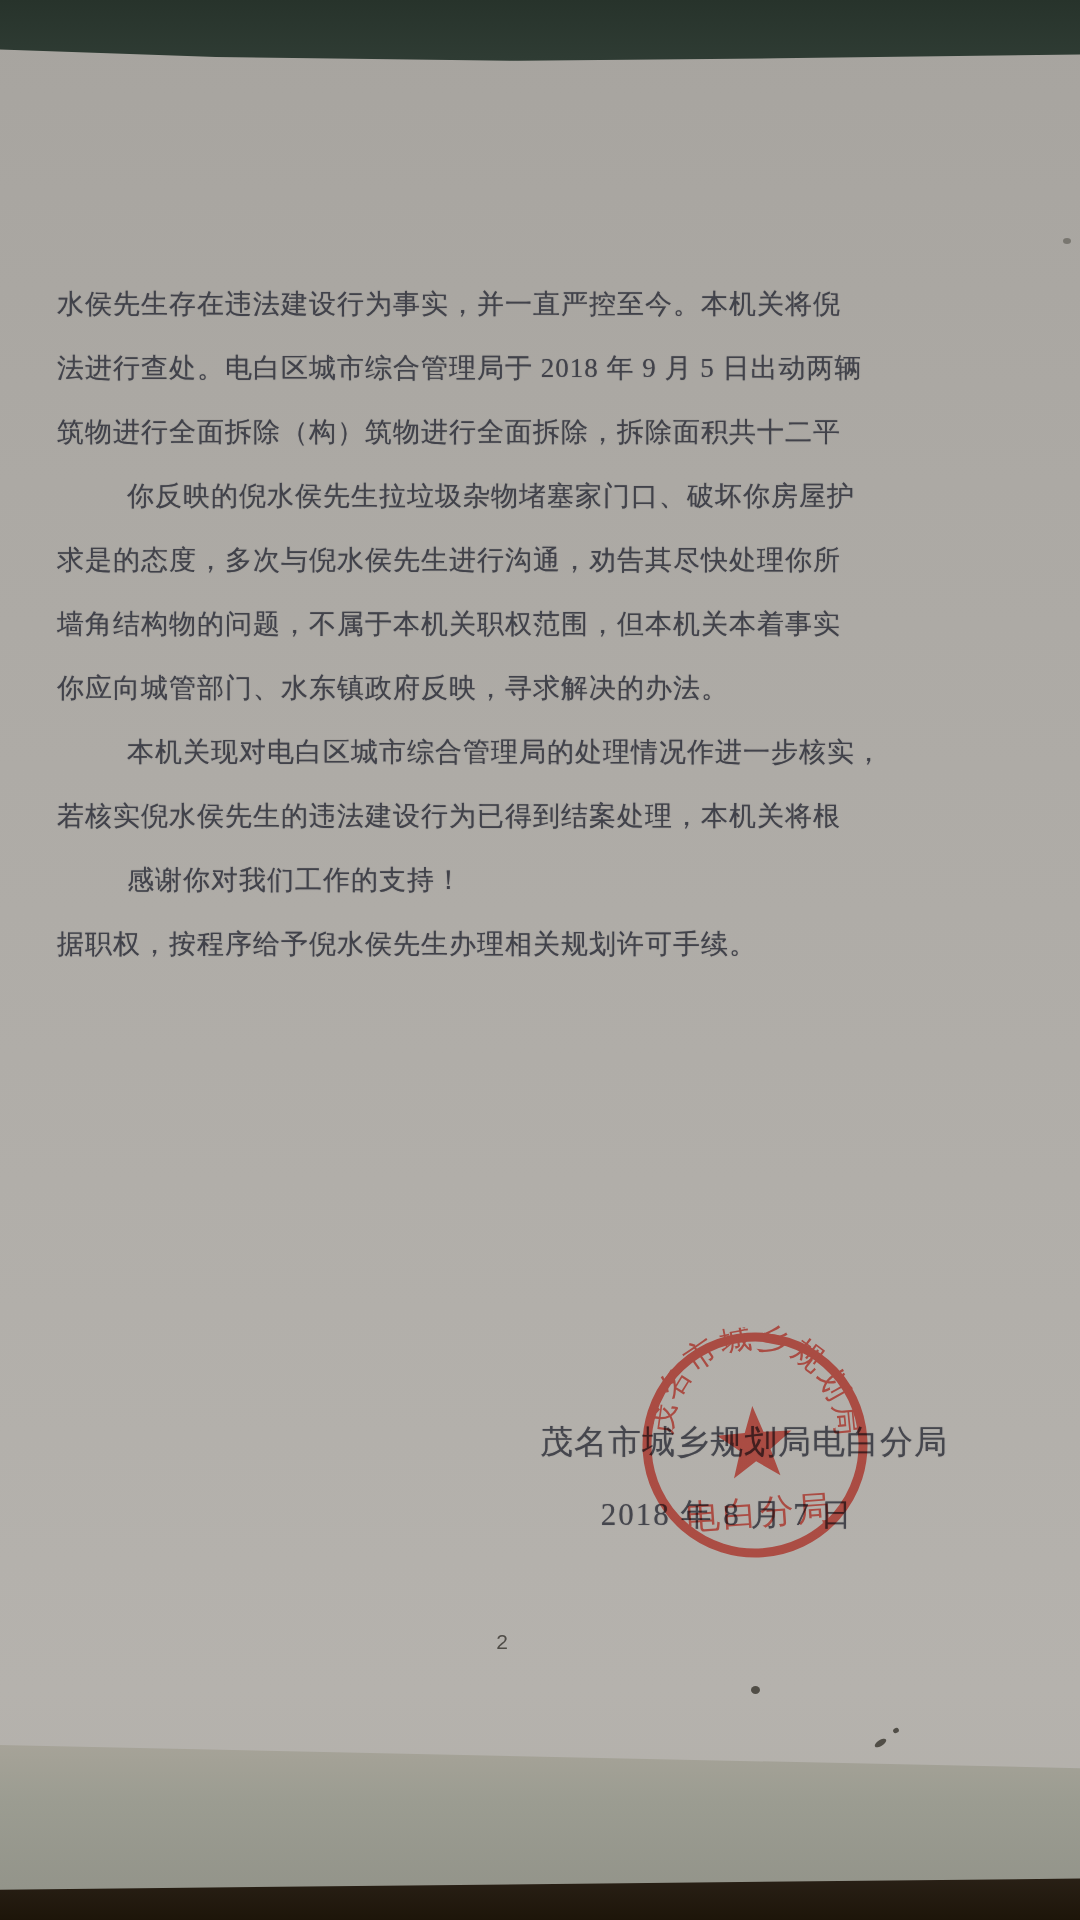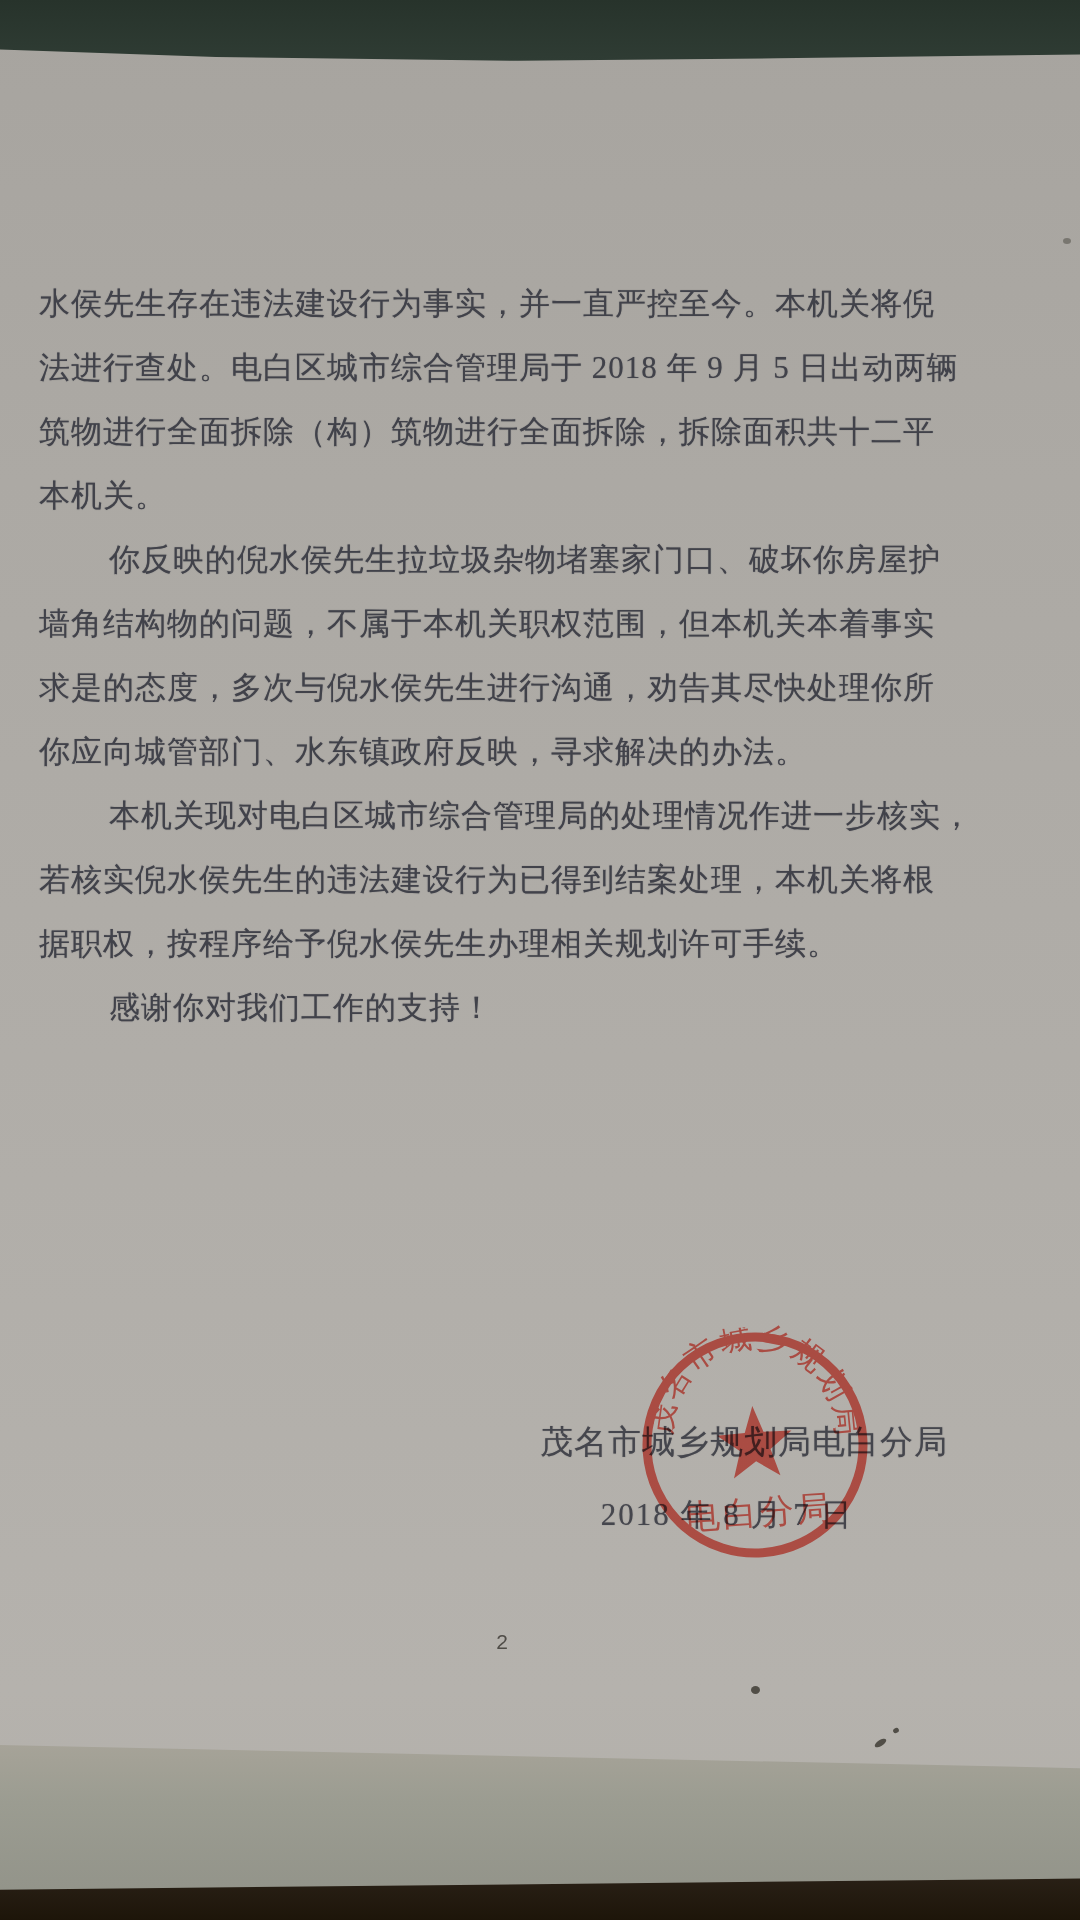--- a/index.html
+++ b/index.html
@@ -20,22 +20,22 @@
     background:linear-gradient(180deg,#a6a398 0%, #9b9c91 40%, #93948a 100%);
     clip-path:polygon(0 0,100% 16%,100% 100%,0 100%);
   }
   
   .bottom-band{
     position:absolute; left:0; top:1874px; width:1080px; height:46px;
     background:linear-gradient(180deg,#2a2117,#1d1509);
     clip-path:polygon(0 34%,100% 10%,100% 100%,0 100%);
   }
   .body-text{
-    position:absolute; left:39px; top:272px; width:975px;
-    font-size:31px; line-height:64px; letter-spacing:1px;
+    position:absolute; left:57px; top:272px; width:975px;
+    font-size:27px; line-height:64px; letter-spacing:1px;
     color:#41424a; text-shadow:0 0 1px rgba(55,56,66,.55);
   }
   .line{white-space:nowrap;}
   .line.indent{padding-left:70px;}
   .sign-block{
     position:absolute; left:540px; top:1420px; width:374px;
     text-align:center; color:#45464d; text-shadow:0 0 1px rgba(55,56,66,.5);
   }
   .sign-name{font-size:33px; letter-spacing:1px; white-space:nowrap;}
   .sign-date{font-size:31px; margin-top:29px; letter-spacing:2px; white-space:nowrap;}
@@ -59,29 +59,28 @@
 <body>
 
 <div id="page">
 
   <div class="top-band"></div>
 
   <div class="body-text">
     <div class="line">水侯先生存在违法建设行为事实，并一直严控至今。本机关将倪</div>
     <div class="line">法进行查处。电白区城市综合管理局于 2018 年 9 月 5 日出动两辆</div>
     <div class="line">筑物进行全面拆除（构）筑物进行全面拆除，拆除面积共十二平</div>
-    <div class="line">本机关。</div>
     <div class="line indent">你反映的倪水侯先生拉垃圾杂物堵塞家门口、破坏你房屋护</div>
+    <div class="line">求是的态度，多次与倪水侯先生进行沟通，劝告其尽快处理你所</div>
     <div class="line">墙角结构物的问题，不属于本机关职权范围，但本机关本着事实</div>
-    <div class="line">求是的态度，多次与倪水侯先生进行沟通，劝告其尽快处理你所</div>
     <div class="line">你应向城管部门、水东镇政府反映，寻求解决的办法。</div>
     <div class="line indent">本机关现对电白区城市综合管理局的处理情况作进一步核实，</div>
     <div class="line">若核实倪水侯先生的违法建设行为已得到结案处理，本机关将根</div>
+    <div class="line indent">感谢你对我们工作的支持！</div>
     <div class="line">据职权，按程序给予倪水侯先生办理相关规划许可手续。</div>
-    <div class="line indent">感谢你对我们工作的支持！</div>
   </div>
 
   <div class="sign-block">
     <div class="sign-name">茂名市城乡规划局电白分局</div>
     <div class="sign-date">2018 年 8 月 7 日</div>
   </div>
 
   <div class="stamp">
     <svg width="236" height="236" viewBox="0 0 236 236">
       <circle cx="118" cy="118" r="108" fill="none" stroke="#f26157" stroke-width="9"></circle>

